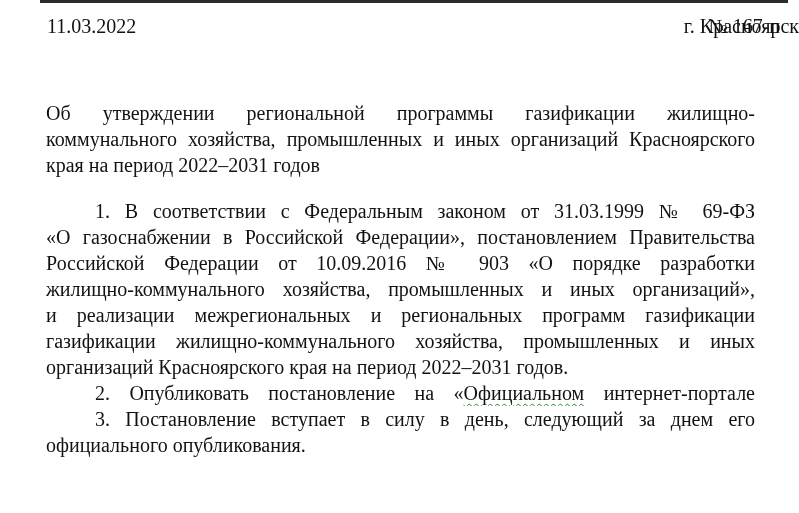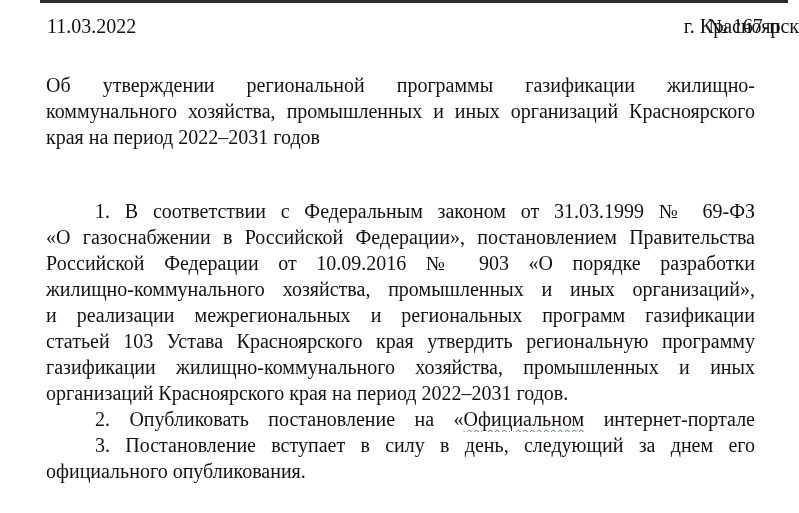--- a/index.html
+++ b/index.html
@@ -48,21 +48,21 @@
     white-space: nowrap;
   }
   .header-number {
     position: absolute;
     right: 19px;
     top: 0;
     white-space: nowrap;
   }
   .title-block {
     position: absolute;
-    top: 72px;
+    top: 100px;
     left: 46px;
     width: 709px;
   }
   .body-block {
     position: absolute;
     top: 198px;
     left: 46px;
     width: 709px;
   }
   .tline {
@@ -105,20 +105,19 @@
       <div class="tline">коммунального хозяйства, промышленных и иных организаций Красноярского</div>
       <div class="tline lastline">края на период 2022–2031 годов</div>
     </div>
 
   <div class="body-block">
       <div class="tline firstline">1. В соответствии с Федеральным законом от 31.03.1999 № 69-ФЗ</div>
       <div class="tline">«О газоснабжении в Российской Федерации», постановлением Правительства</div>
       <div class="tline">Российской Федерации от 10.09.2016 № 903 «О порядке разработки</div>
       <div class="tline">жилищно-коммунального хозяйства, промышленных и иных организаций»,</div>
       <div class="tline">и реализации межрегиональных и региональных программ газификации</div>
-      <div class="tline">статьей 103 Устава Красноярского края утвердить региональную программу</div>
       <div class="tline">газификации жилищно-коммунального хозяйства, промышленных и иных</div>
       <div class="tline lastline">организаций Красноярского края на период 2022–2031 годов.</div>
       <div class="tline firstline"><span>2. Опубликовать постановление на «</span><span class="squiggle">Официальном</span><span> интернет-портале</span></div>
       <div class="tline firstline">3. Постановление вступает в силу в день, следующий за днем его</div>
       <div class="tline lastline">официального опубликования.</div>
     </div>
 </div>
 
 </body></html>

